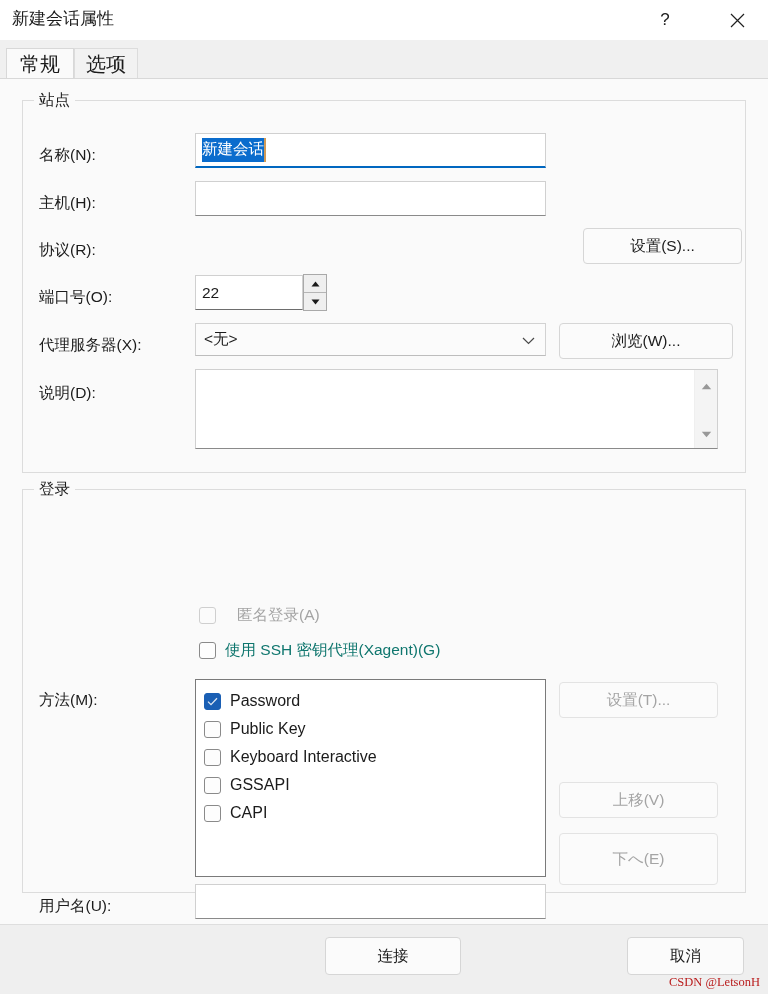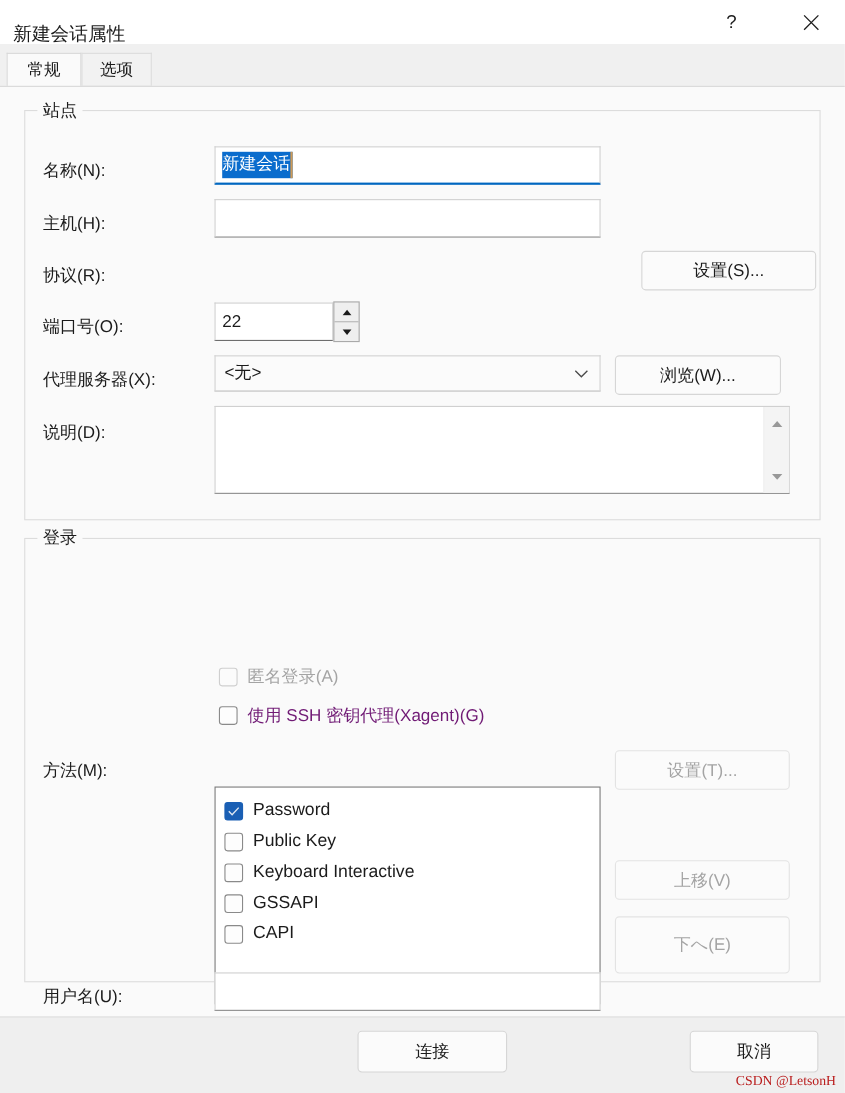--- a/index.html
+++ b/index.html
@@ -20,21 +20,21 @@
   .titlebar {
     position: absolute;
     left: 0; top: 0;
     width: 768px; height: 40px;
     background: #ffffff;
     display: flex;
     align-items: center;
   }
   .titlebar-text {
     position: absolute;
-    left: 12px; top: 16px;
+    left: 12px; top: 4px;
     font-size: 17px;
     color: #1b1b1b;
     line-height: 30px;
   }
   .win-btn {
     position: absolute;
     top: 0;
     width: 46px; height: 40px;
     display: flex;
     align-items: center;
@@ -54,23 +54,23 @@
     left: 0; top: 40px;
     width: 768px; height: 39px;
     background: #f0f0f0;
   }
   .tab {
     position: absolute;
     top: 8px;
     height: 31px;
     box-sizing: border-box;
     display: flex;
-    align-items: center;
+    align-items: flex-end;
     justify-content: center;
-    font-size: 15px;
+    font-size: 20px;
     color: #1b1b1b;
     cursor: default;
     user-select: none;
   }
   .tab.active {
     left: 6px;
     width: 68px;
     background: #fafafa;
     border: 1px solid #d8d8d8;
     border-bottom: 1px solid #fafafa;
@@ -240,26 +240,26 @@
   .btn.default {
     border: 2px solid #1a74c4;
     background: #fdfdfd;
   }
 
   .chk-row {
     position: absolute;
     display: flex;
     align-items: center;
     font-size: 15.5px;
-    color: #701a75;
+    color: #0f766e;
     cursor: default;
     user-select: none;
     white-space: nowrap;
   }
-  .chk-row.disabled { color: #a4a4a4; cursor: default; }
+  .chk-row.disabled { color: #a4a4a4; cursor: default; gap: 12px; }
   .chk {
     width: 17px; height: 17px;
     box-sizing: border-box;
     border: 1px solid #8a8a8a;
     border-radius: 3px;
     background: #fdfdfd;
     margin-right: 9px;
     flex: none;
     display: flex;
     align-items: center;
@@ -372,21 +372,21 @@
 
     <div class="fld-label" style="left:16px; top:234px;">代理服务器(X):</div>
     <div class="combo" style="left:172px; top:222px; width:351px; height:33px;">
       <span>&lt;无&gt;</span>
       <span class="chev">
         <svg width="13" height="8" viewBox="0 0 13 8">
             <path d="M1 1 L6.5 6.5 L12 1" stroke="#4a4a4a" stroke-width="1.2" fill="none"></path>
           </svg>
       </span>
     </div>
-    <div class="btn" style="left:536px; top:222px; width:151px; height:36px;text-align:center;">
+    <div class="btn" style="left:536px; top:222px; width:174px; height:36px;text-align:center;">
       <span>浏览(W)...</span>
     </div>
 
     <div class="fld-label" style="left:16px; top:282px;">说明(D):</div>
     <div class="textarea" style="left:172px; top:268px; width:523px; height:80px;">
       <div class="ta-scroll">
         <span>
           <svg width="11" height="7" viewBox="0 0 11 7">
               <path d="M5.5 0.8 L10.2 6.2 L0.8 6.2 Z" fill="#989898"></path>
             </svg>
@@ -407,21 +407,21 @@
       <span class="chk disabled"></span>
       <span>匿名登录(A)</span>
     </div>
 
     <div class="chk-row" style="left:176px; top:150px;">
       <span class="chk"></span>
       <span>使用 SSH 密钥代理(Xagent)(G)</span>
     </div>
 
     <div class="fld-label" style="left:16px; top:200px;">方法(M):</div>
-    <div class="listbox" style="left:172px; top:189px; width:351px; height:198px;margin-top:36px;">
+    <div class="listbox" style="left:172px; top:189px; width:351px; height:198px;">
       <div class="list-item">
         <span class="chk checked">
           <svg width="11" height="9" viewBox="0 0 11 9">
               <path d="M1 4.6 L4 7.6 L10 1.2" stroke="#dfe7f2" stroke-width="1.3" fill="none"></path>
             </svg>
         </span>
         <span>Password</span>
       </div>
       <div class="list-item">
         <span class="chk"></span>

